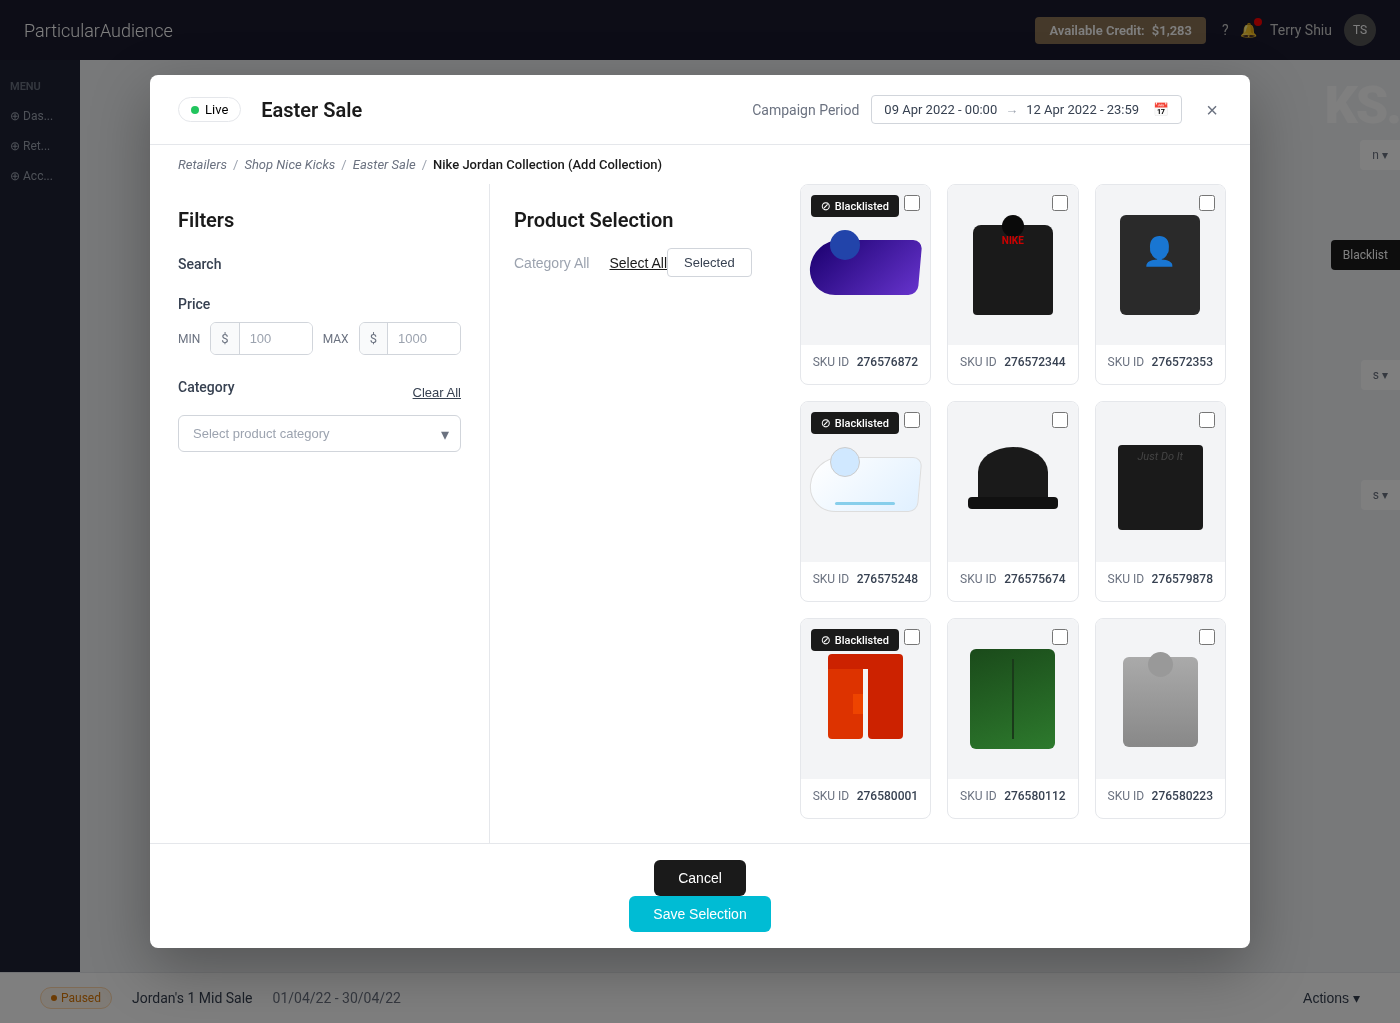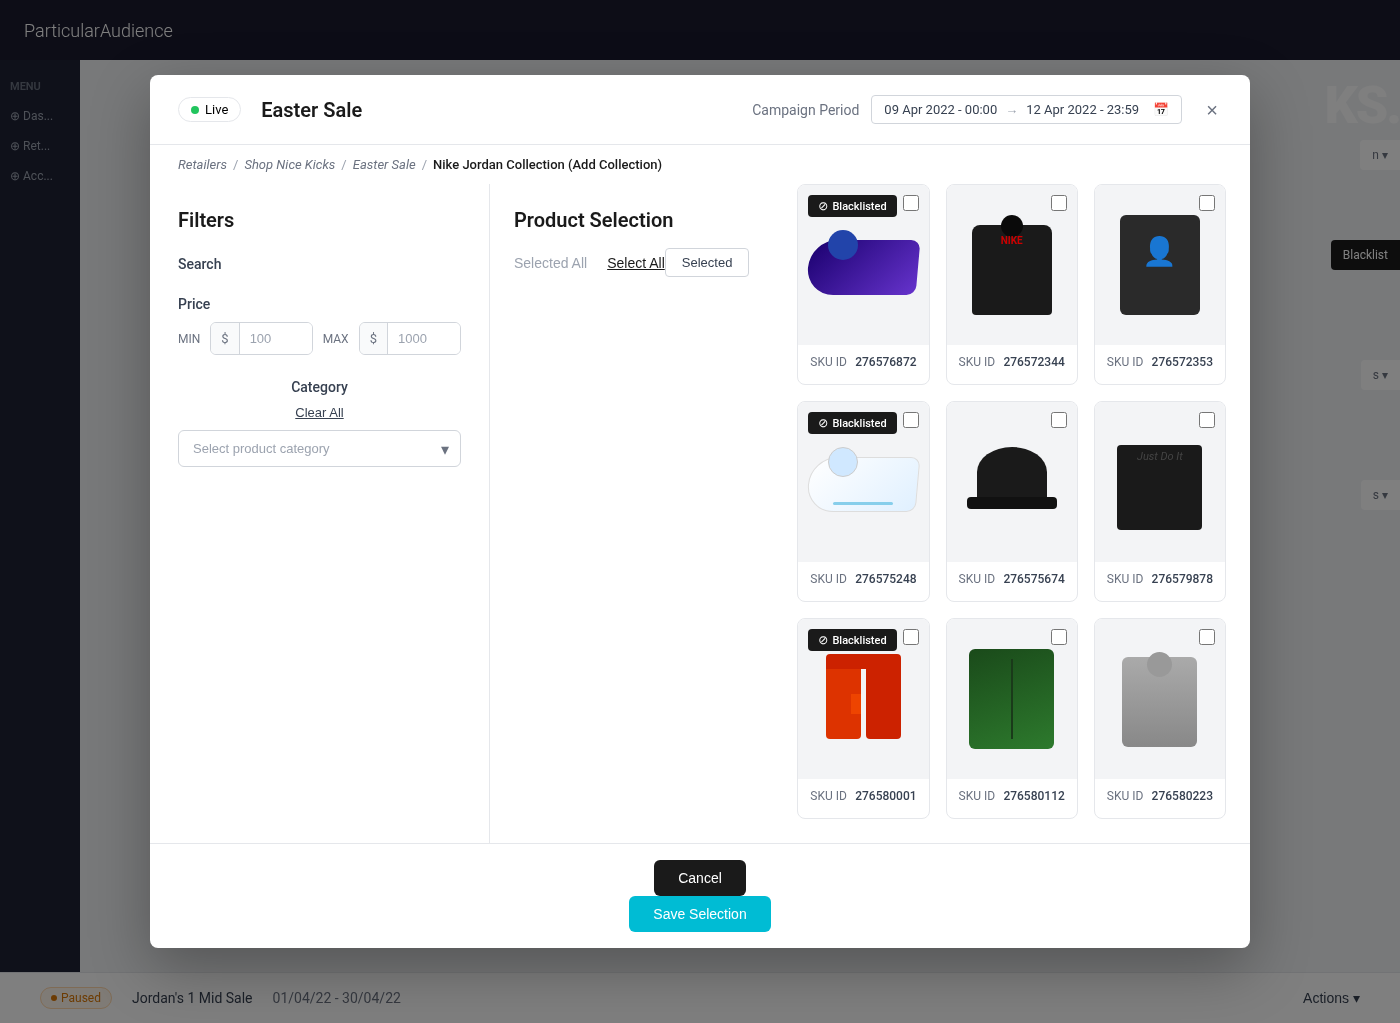--- a/index.html
+++ b/index.html
@@ -213,21 +213,20 @@
       padding: 8px 10px;
       font-size: 13px;
       width: 100%;
       color: #9ca3af;
     }
     .category-header {
       display: flex;
       justify-content: space-between;
       align-items: center;
       margin-bottom: 10px;
-      flex-direction: column;
     }
     .clear-all-btn {
       font-size: 13px;
       color: #374151;
       background: none;
       border: none;
       cursor: pointer;
       text-decoration: underline;
     }
     .category-select {
@@ -459,20 +458,32 @@
     }
   </style>
 </head>
 <body>
 
 <div class="app-bg">
 
   <div class="app-header">
     <div class="app-logo">
       <span>Particular</span><span style="font-weight:300">Audience</span>
+    </div>
+    <div class="header-right">
+      <div class="credit-badge">
+        <span>Available Credit:</span>
+        <span style="margin-left:4px">$1,283</span>
+      </div>
+      <div class="header-icons">
+        <span style="cursor:pointer">?</span>
+        <span style="cursor:pointer; position:relative">🔔<span style="position:absolute;top:-4px;right:-4px;background:red;border-radius:50%;width:8px;height:8px;display:block"></span></span>
+        <span>Terry Shiu</span>
+        <div style="width:32px;height:32px;border-radius:50%;background:#555;display:flex;align-items:center;justify-content:center;color:white;font-size:12px">TS</div>
+      </div>
     </div>
   </div>
 
   <div style="display:flex;height:calc(100% - 60px - 50px)">
     <div style="width:80px;background:#1e2235;padding:20px 10px">
       <div style="color:#6b7280;font-size:11px;font-weight:600;margin-bottom:16px">MENU</div>
       <div style="display:flex;flex-direction:column;gap:16px">
         <div style="color:#9ca3af;font-size:12px">⊕ Das...</div>
         <div style="color:#9ca3af;font-size:12px">⊕ Ret...</div>
         <div style="color:#9ca3af;font-size:12px">⊕ Acc...</div>
@@ -570,21 +581,21 @@
             </select>
           </div>
         </div>
       </div>
 
       <div class="product-panel">
         <div class="product-panel-header">
           <h3 class="product-panel-title">Product Selection</h3>
           <div class="product-controls">
             <div class="select-controls">
-              <button class="deselect-all-btn">Selected All</button>
+              <button class="deselect-all-btn">Category All</button>
               <button class="select-all-btn">Select All</button>
             </div>
             <button class="selected-btn">Selected</button>
           </div>
         </div>
 
         <div class="product-grid" id="product-grid">
 
         <div class="product-card">
     <div class="product-image-area">

